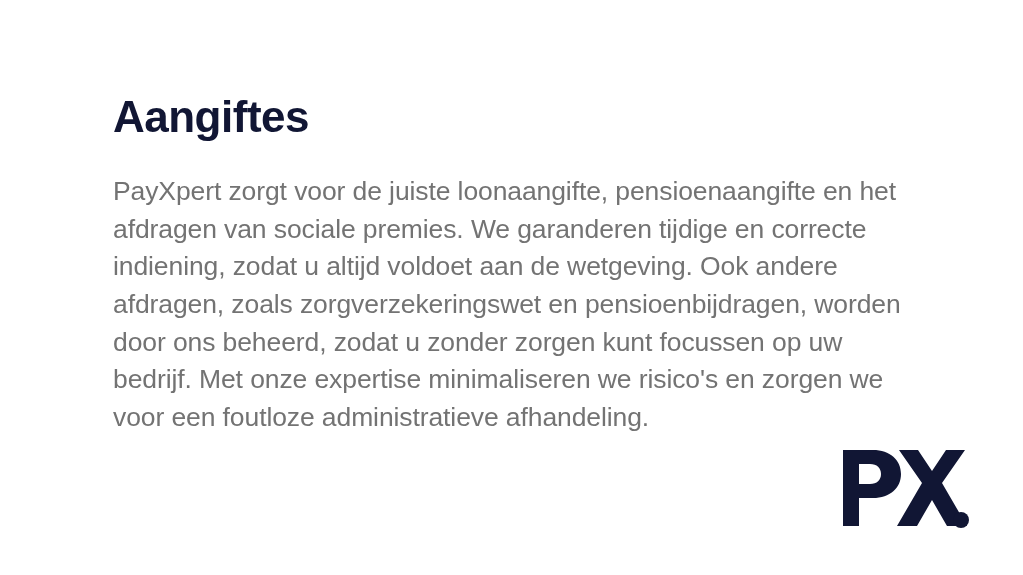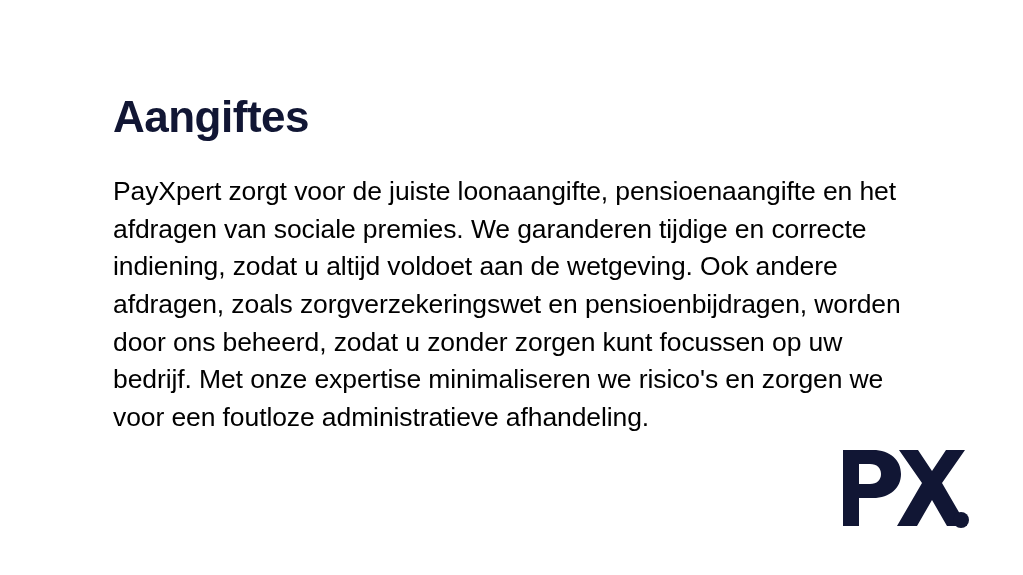--- a/index.html
+++ b/index.html
@@ -33,21 +33,21 @@
     font-weight: bold;
     color: #111634;
     letter-spacing: -0.5px;
     line-height: 1.0;
     margin: 0 0 34px 0;
   }
   .body-text {
     font-family: "Liberation Sans", sans-serif;
     font-size: 26.5px;
     font-weight: 400;
-    color: #000000;
+    color: #737373;
     line-height: 1.42;
     letter-spacing: -0.1px;
     margin: 0;
     width: 790px;
   }
   .logo {
     position: absolute;
     right: 52px;
     bottom: 36px;
     width: 130px;

